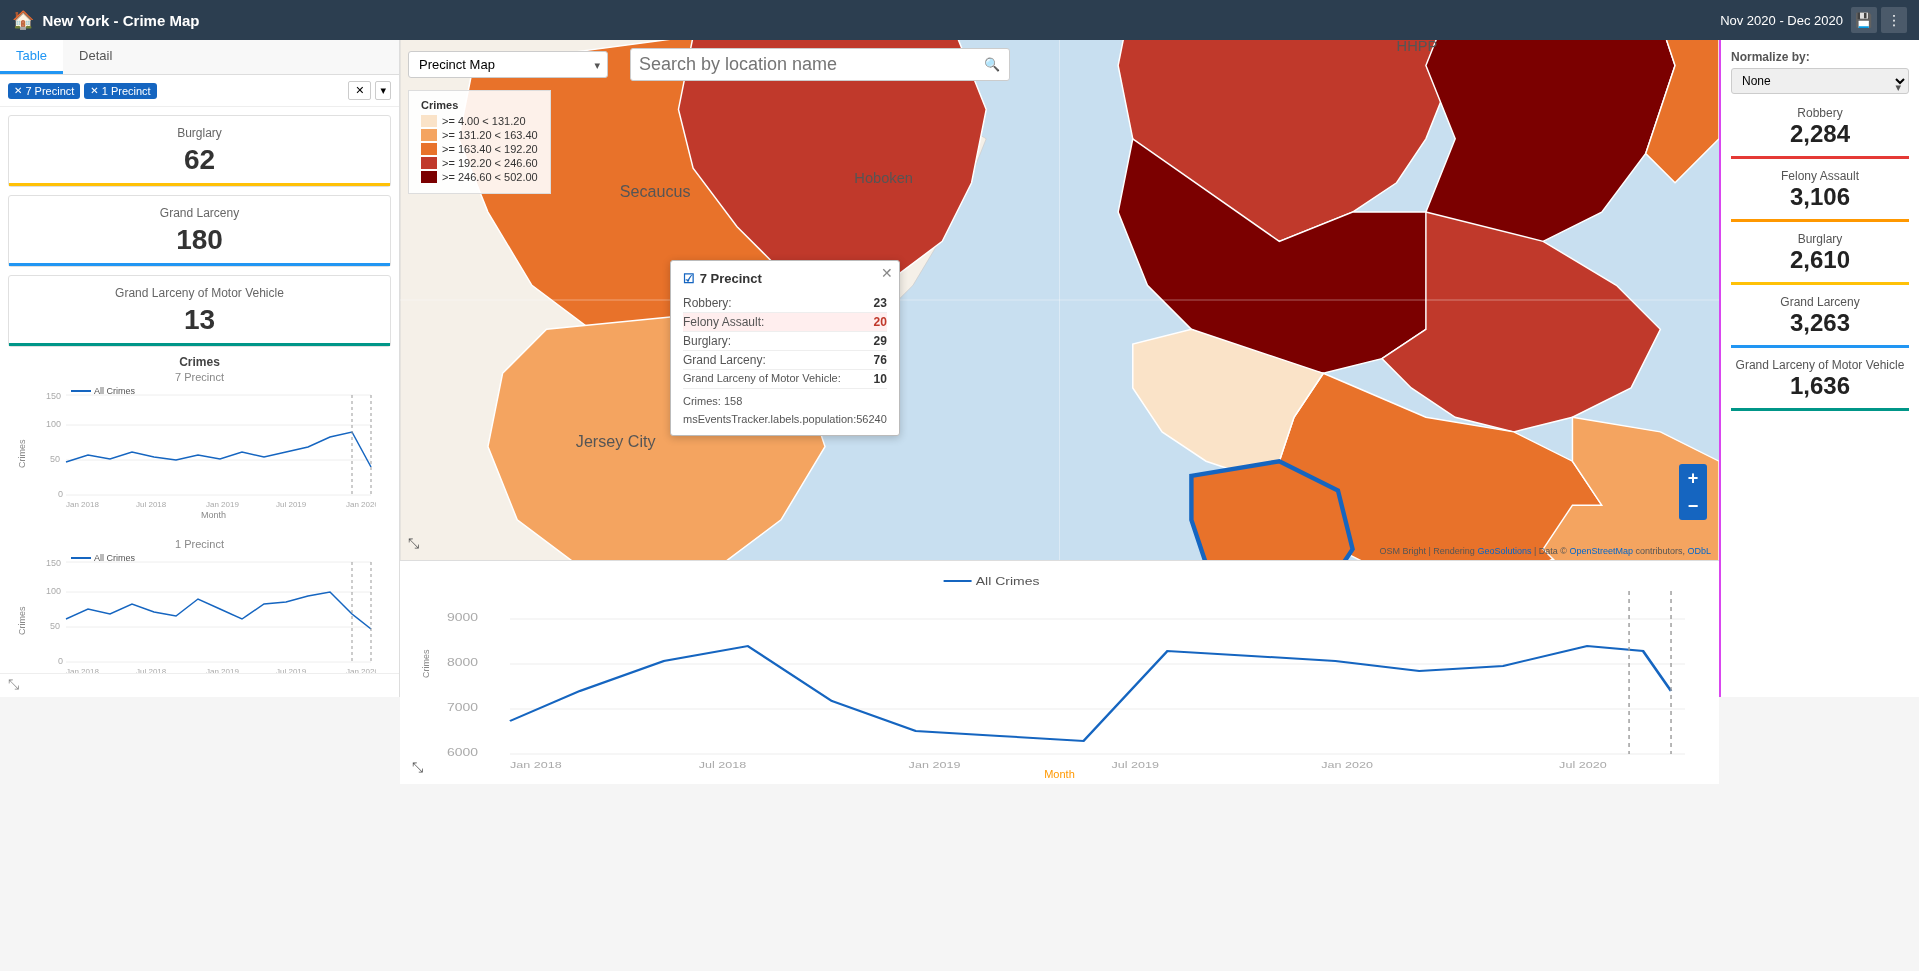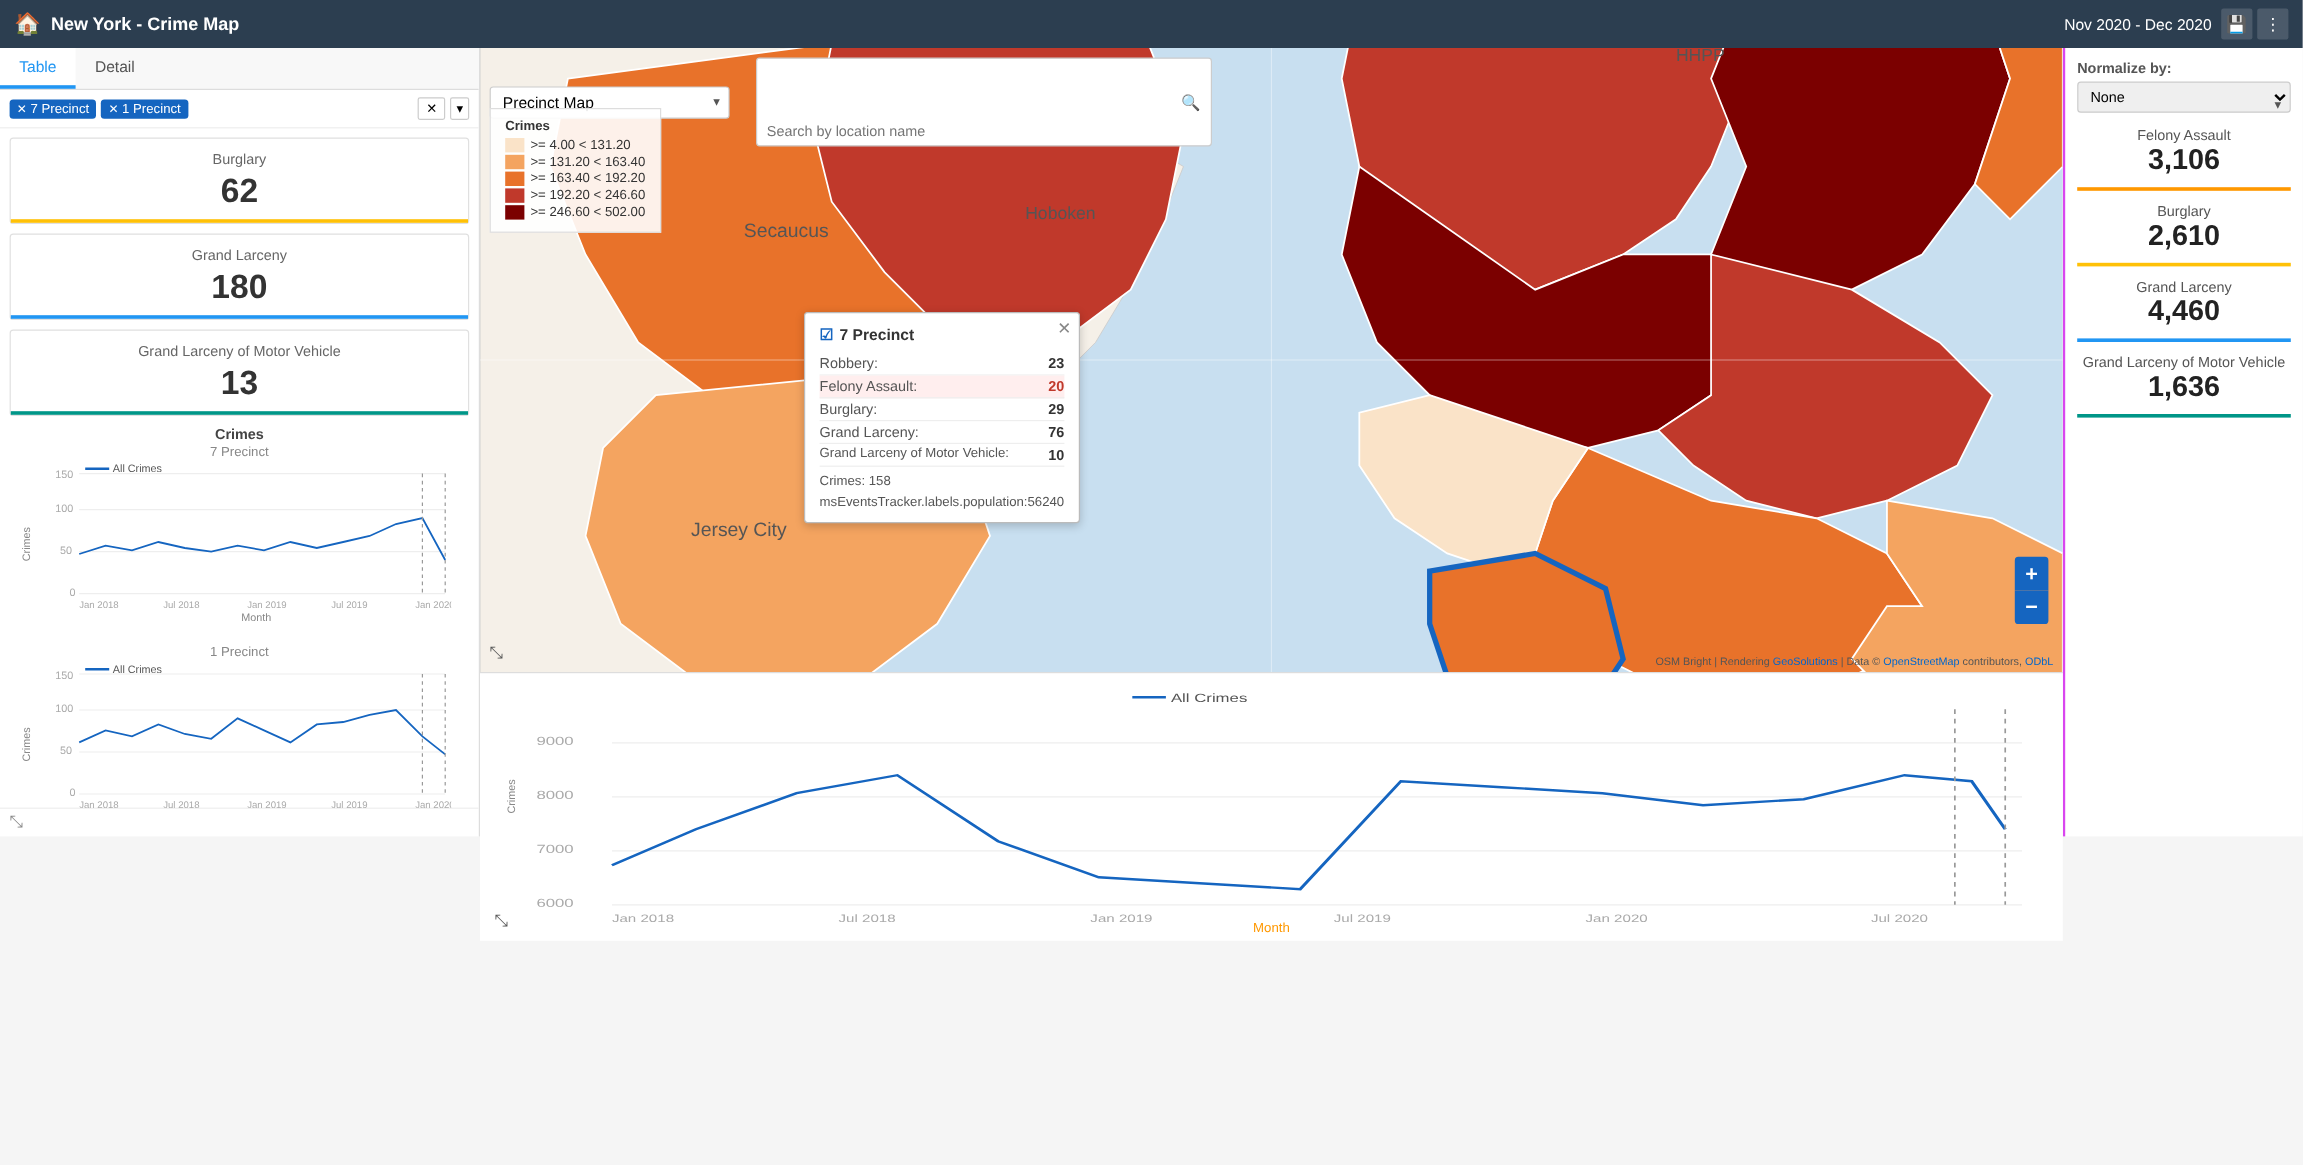--- a/index.html
+++ b/index.html
@@ -172,24 +172,23 @@
       background: white;
       border: 1px solid #ccc;
       border-radius: 3px;
       padding: 0 8px;
       width: 380px;
     }
     .map-search input {
       border: none;
       outline: none;
       flex: 1;
-      font-size: 12px;
+      font-size: 18px;
       padding: 5px 0;
       background: transparent;
-      margin-top: 48px;
     }
 
     
     .map-legend {
       position: absolute;
       top: 50px;
       left: 8px;
       background: rgba(255,255,255,0.9);
       border: 1px solid #ddd;
       padding: 8px 12px;
@@ -630,31 +629,35 @@
   </div>
 
   <div class="right-panel">
     <div class="normalize-label">Normalize by:</div>
     <div class="select-wrapper" style="width:100%;">
       <select class="normalize-select">
         <option>None</option>
       </select>
     </div>
 
+    <div class="right-stat red-border">
+      <div class="right-stat-label">Robbery</div>
+      <div class="right-stat-val">2,284</div>
+    </div>
     <div class="right-stat orange-border">
       <div class="right-stat-label">Felony Assault</div>
       <div class="right-stat-val">3,106</div>
     </div>
     <div class="right-stat yellow-border">
       <div class="right-stat-label">Burglary</div>
       <div class="right-stat-val">2,610</div>
     </div>
     <div class="right-stat blue-border">
       <div class="right-stat-label">Grand Larceny</div>
-      <div class="right-stat-val">4,460</div>
+      <div class="right-stat-val">3,263</div>
     </div>
     <div class="right-stat teal-border">
       <div class="right-stat-label">Grand Larceny of Motor Vehicle</div>
       <div class="right-stat-val">1,636</div>
     </div>
   </div>
 
 </div>
 
 </body></html>

